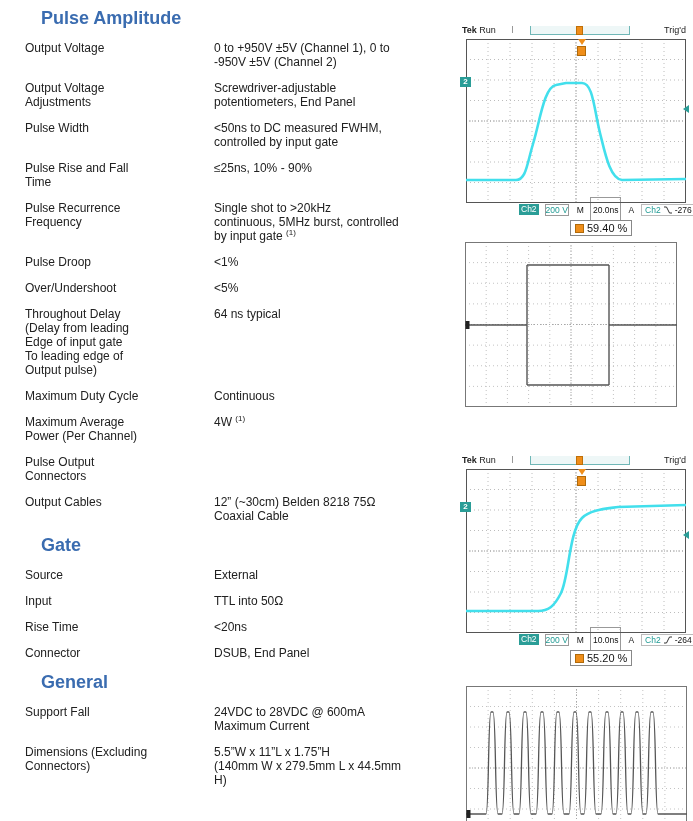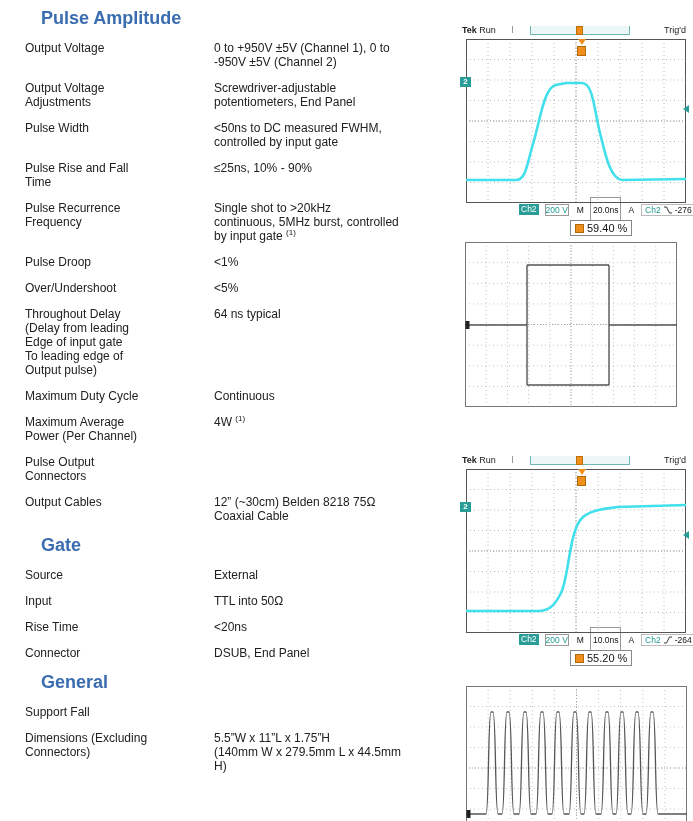--- a/index.html
+++ b/index.html
@@ -131,20 +131,22 @@
       <div class="lbl">Rise Time</div>
       <div class="val">&lt;20ns</div>
     </div>
     <div class="row">
       <div class="lbl">Connector</div>
       <div class="val">DSUB, End Panel</div>
     </div>
     <h2 class="sec-h">General</h2>
     <div class="row">
       <div class="lbl">Support Fall</div>
+      <div class="val">24VDC to 28VDC @ 600mA
+Maximum Current</div>
     </div>
     <div class="row">
       <div class="lbl">Dimensions (Excluding
 Connectors)</div>
       <div class="val">5.5”W x 11”L x 1.75”H
 (140mm W x 279.5mm L x 44.5mm
 H)</div>
     </div>
   </div>
 

